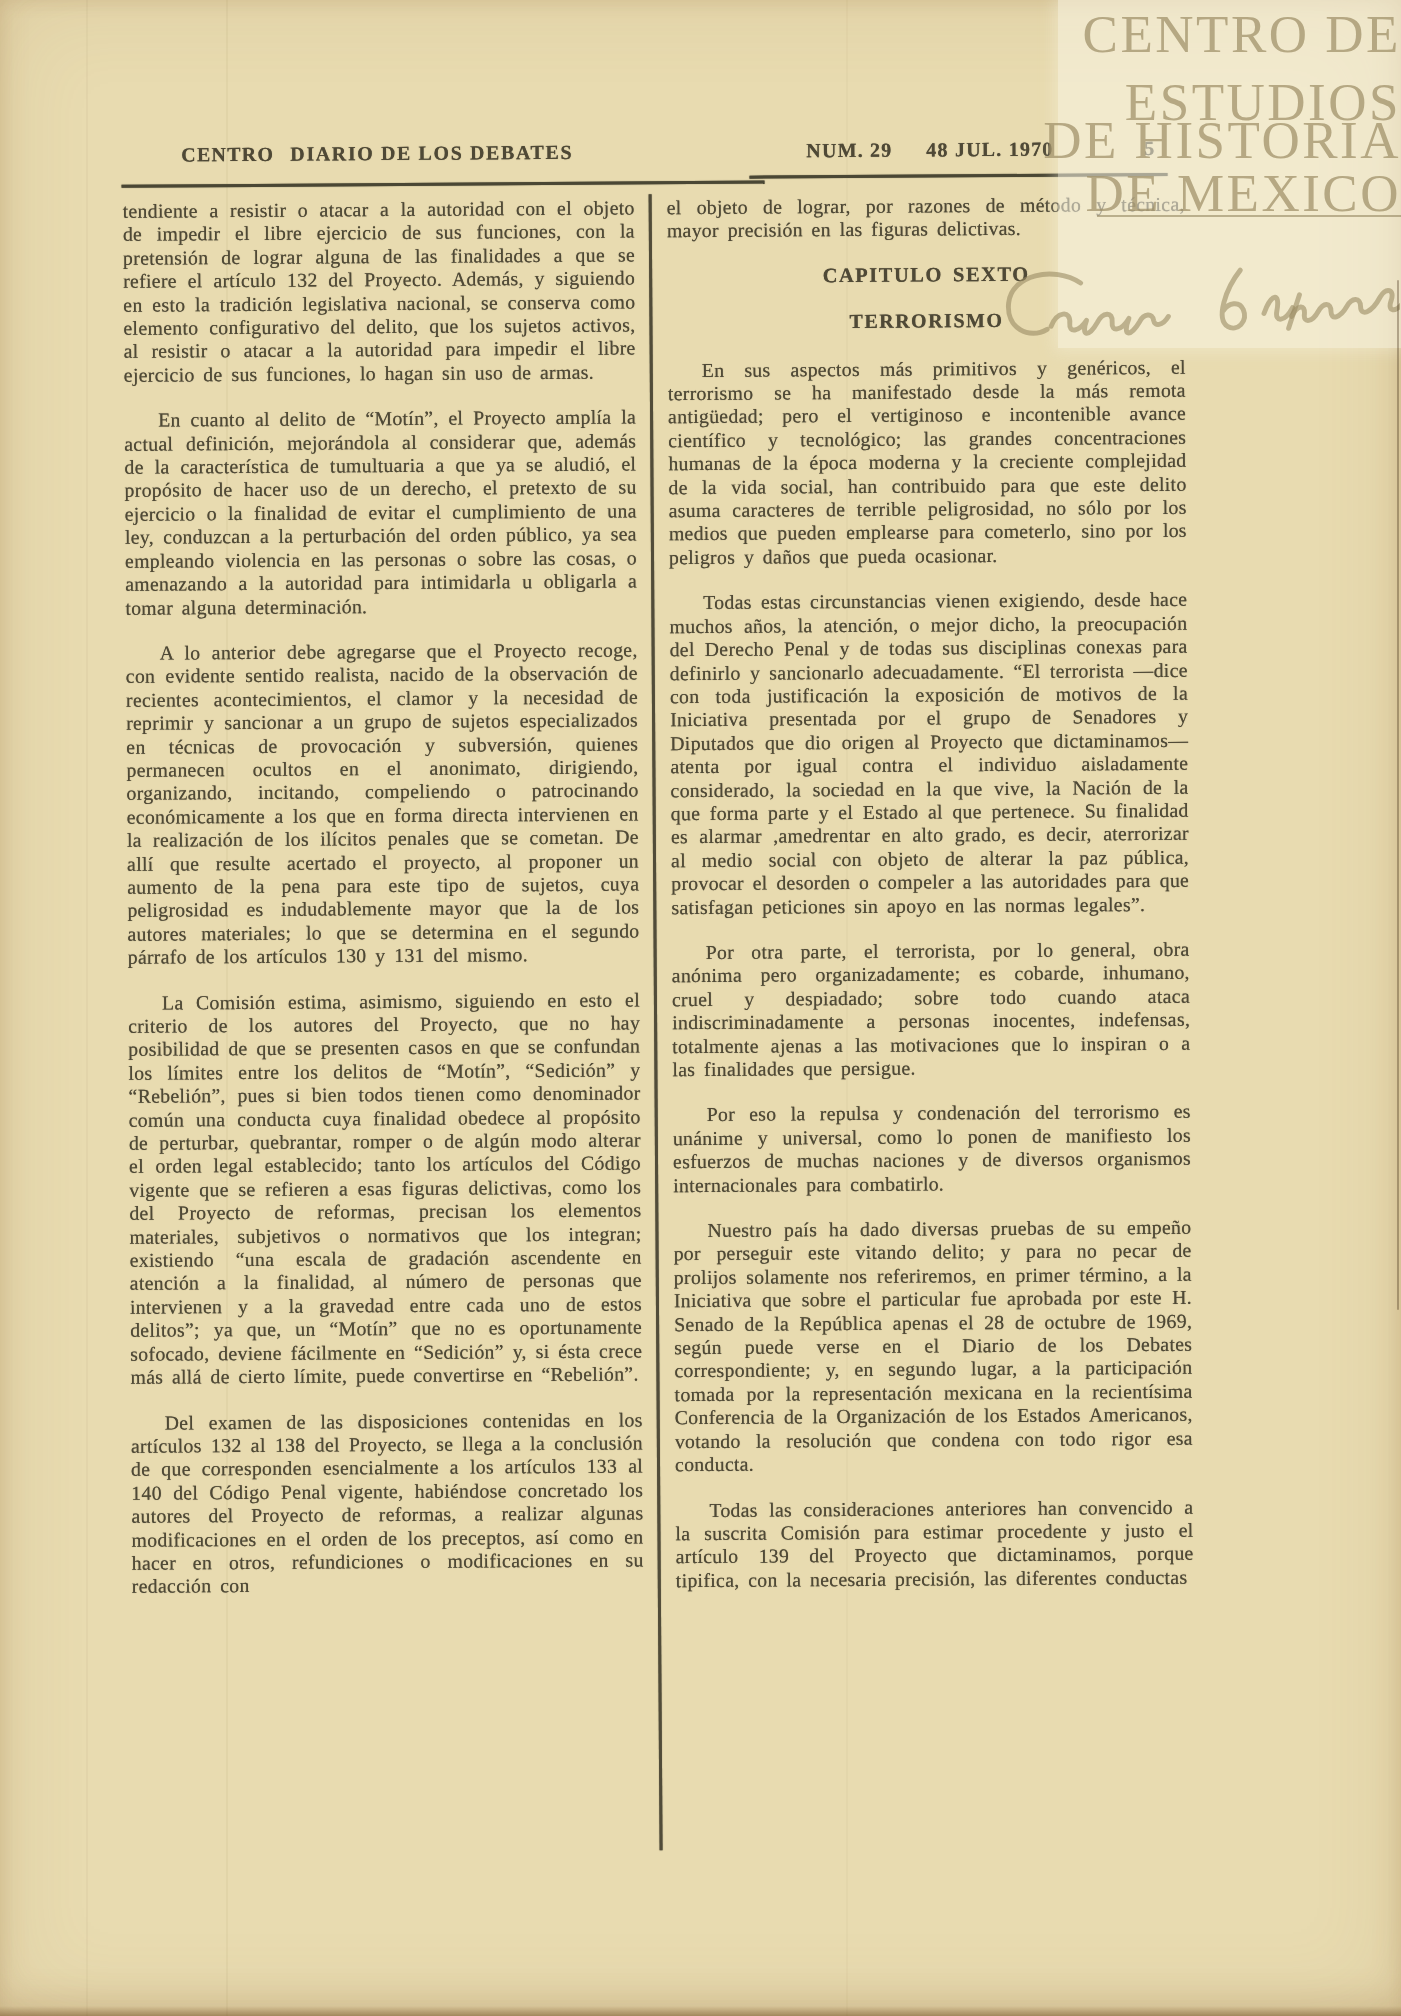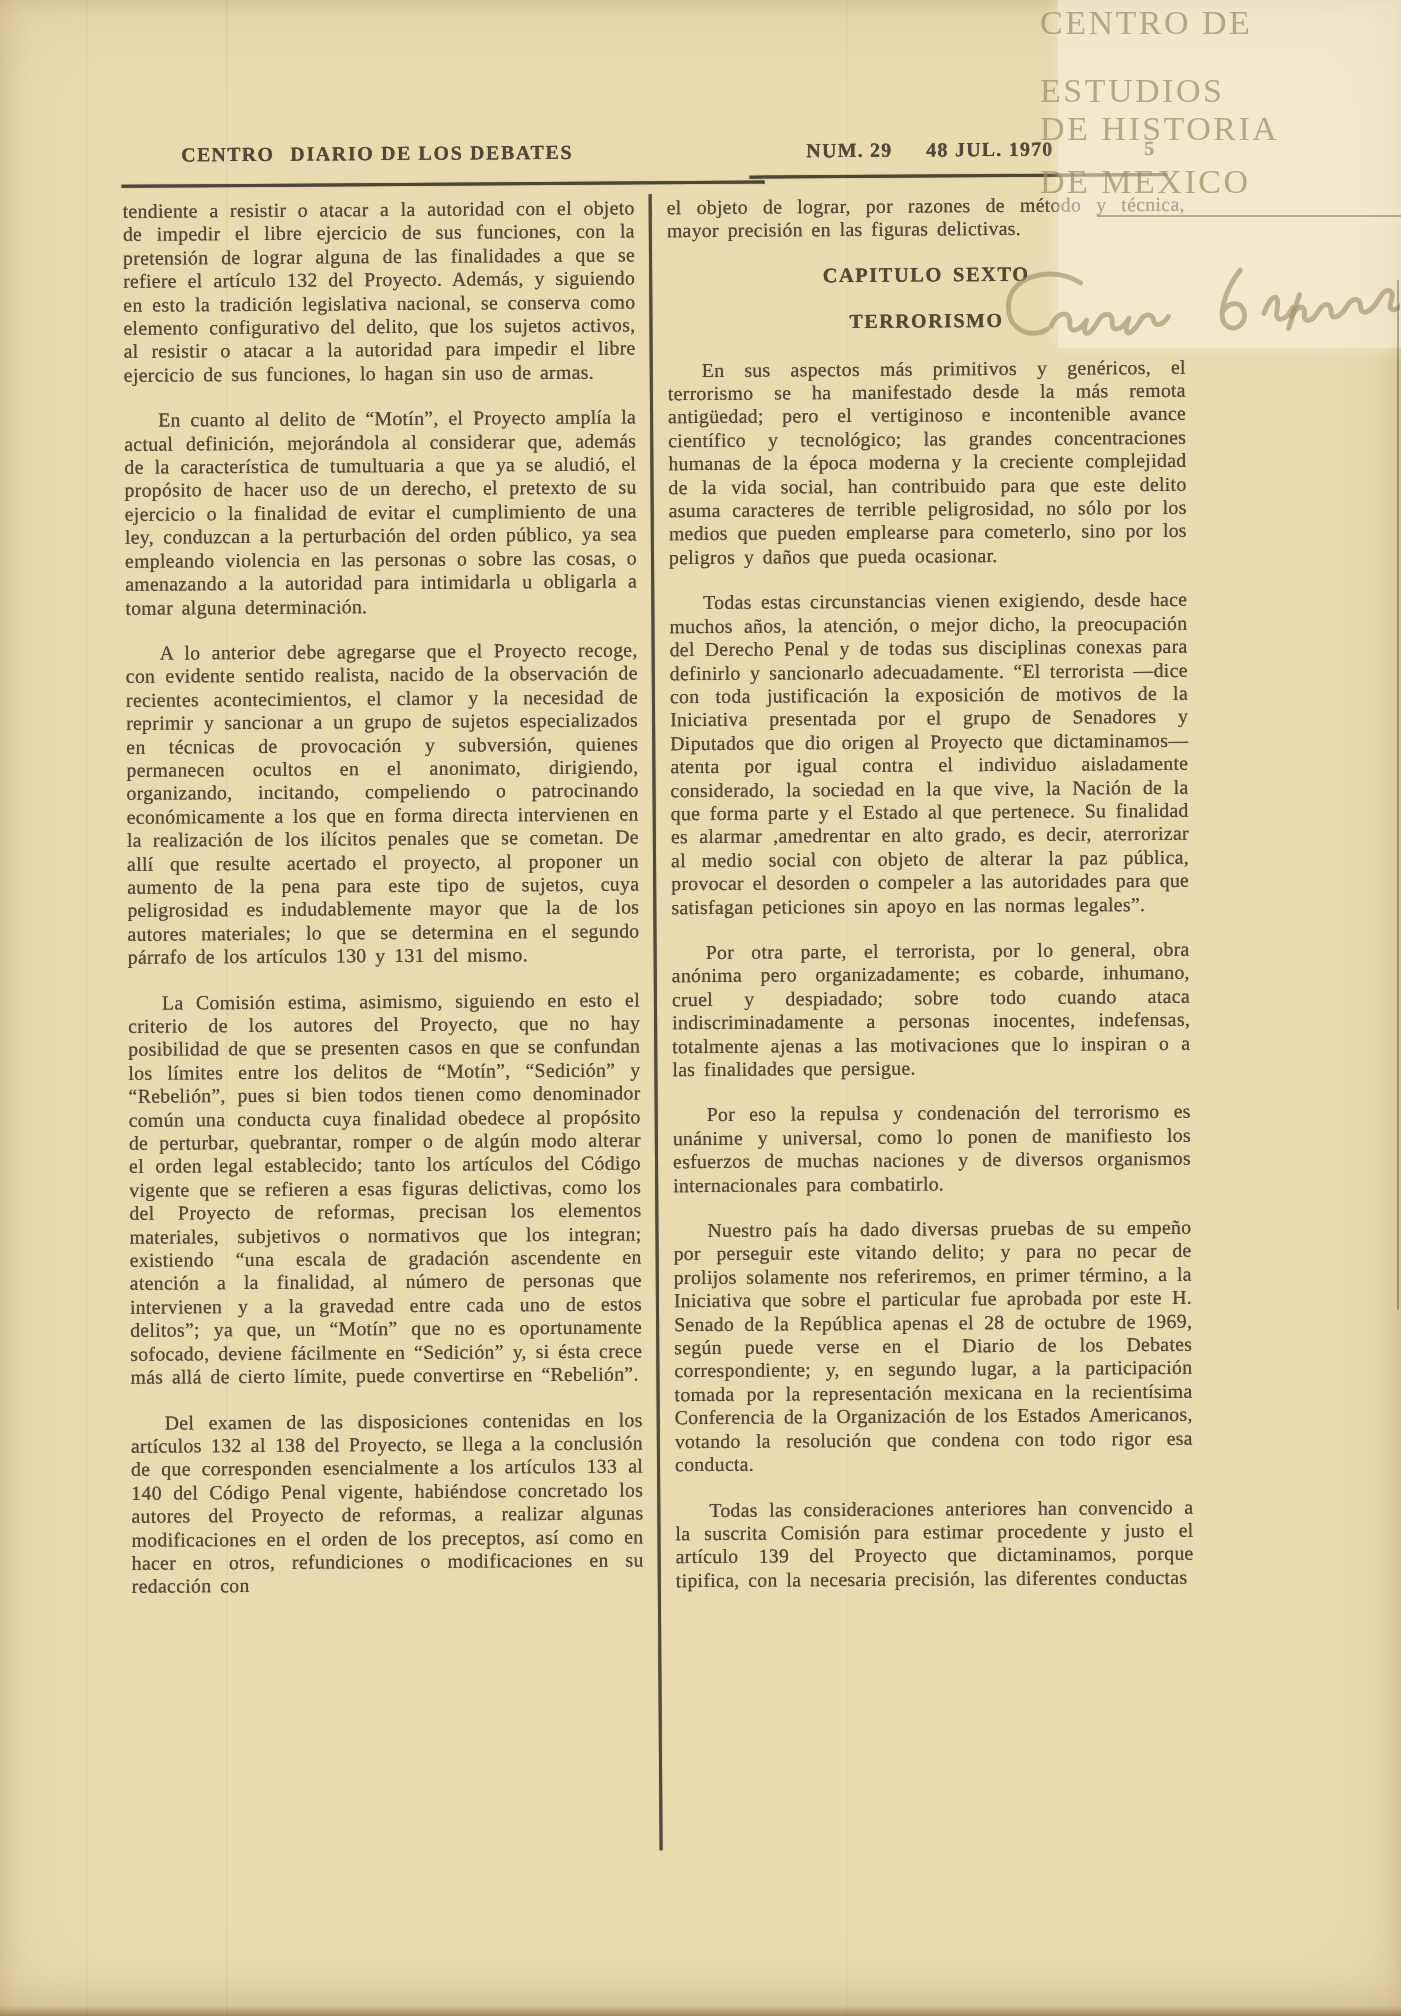--- a/index.html
+++ b/index.html
@@ -57,22 +57,22 @@
   .col p{margin:0 0 22px 0;text-indent:34px;}
   .col p.noindent{text-indent:0;}
   .col p:last-child{margin-bottom:0;}
   .col h3{margin:20px 0 0 0;font-size:20.5px;font-weight:600;letter-spacing:1.5px;text-align:center;text-indent:0;}
   .col h4{margin:23px 0 24px 0;font-size:20px;font-weight:bold;letter-spacing:1.5px;text-align:center;text-indent:0;}
 
   
   .watermark{position:absolute;inset:0;pointer-events:none;font-family:"Liberation Serif","DejaVu Serif",serif;}
   .wm-panel{position:absolute;left:1058px;top:0;width:343px;height:348px;
             background:rgba(250,245,230,.55);box-shadow:0 0 14px 4px rgba(250,245,230,.35);}
-  .wm-line{position:absolute;left:1040px;width:361px;text-align:left;
-           color:rgba(158,143,103,.72);font-size:34px;letter-spacing:2.5px;white-space:nowrap;}
+  .wm-line{position:absolute;left:1040px;width:361px;text-align:right;
+           color:rgba(158,143,103,.72);font-size:53px;letter-spacing:2.5px;white-space:nowrap;}
   .wm-rule{position:absolute;left:1097px;top:215px;width:304px;height:2px;background:rgba(140,125,88,.55);}
   .wm-foundation{position:absolute;left:1094px;top:228px;width:307px;
                  font-family:"Liberation Sans","DejaVu Sans",sans-serif;
                  color:rgba(152,138,100,.75);font-size:32px;letter-spacing:13px;white-space:nowrap;}
   .wm-sig{position:absolute;left:986px;top:266px;width:414px;height:96px;}
 
   .edge-line{position:absolute;right:2px;top:280px;width:2px;height:1030px;background:rgba(70,50,25,.35);border-radius:2px;}
 </style>
 </head>
 <body>

